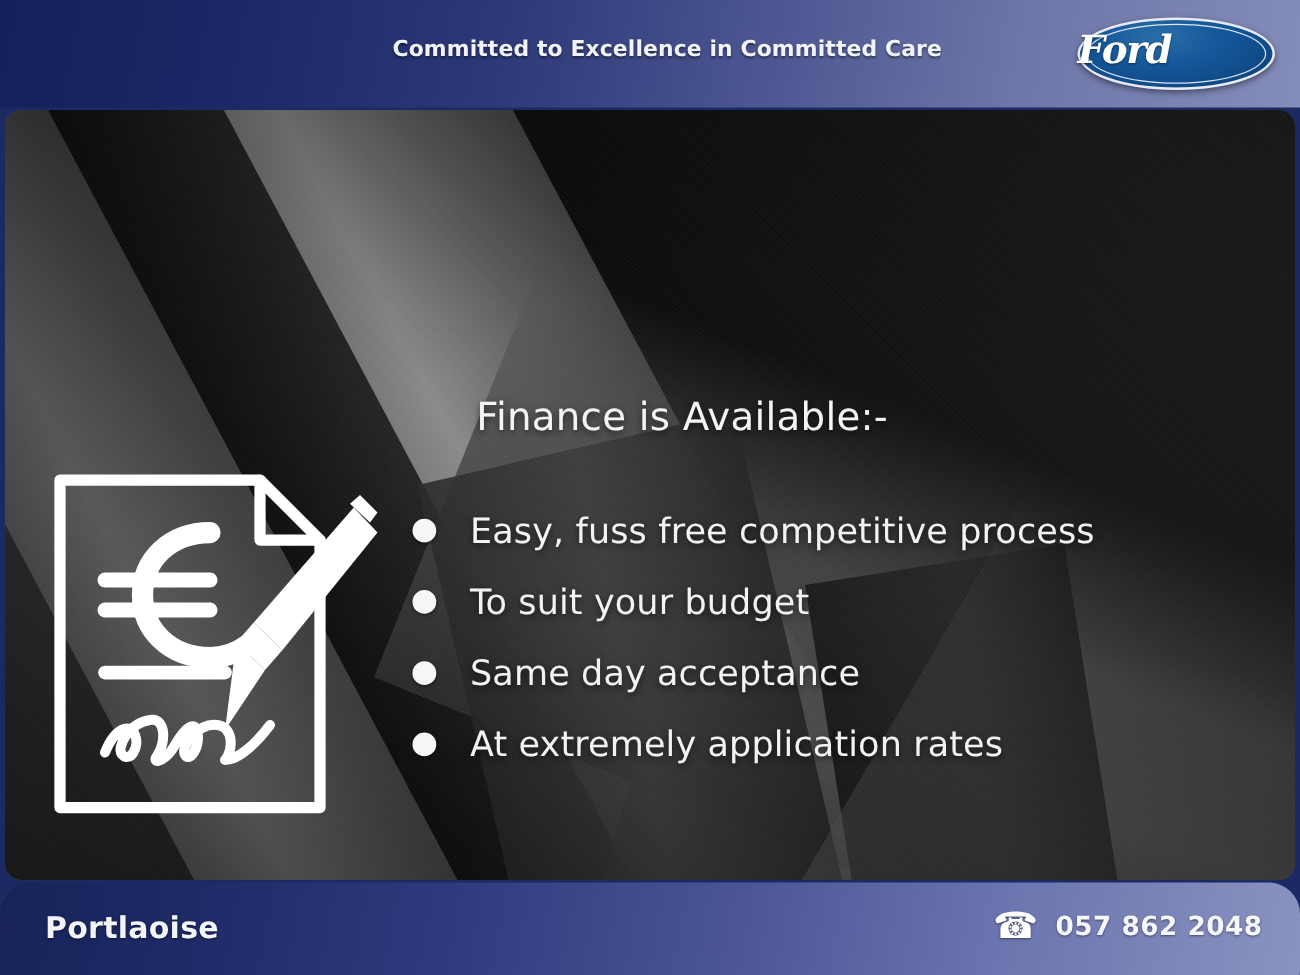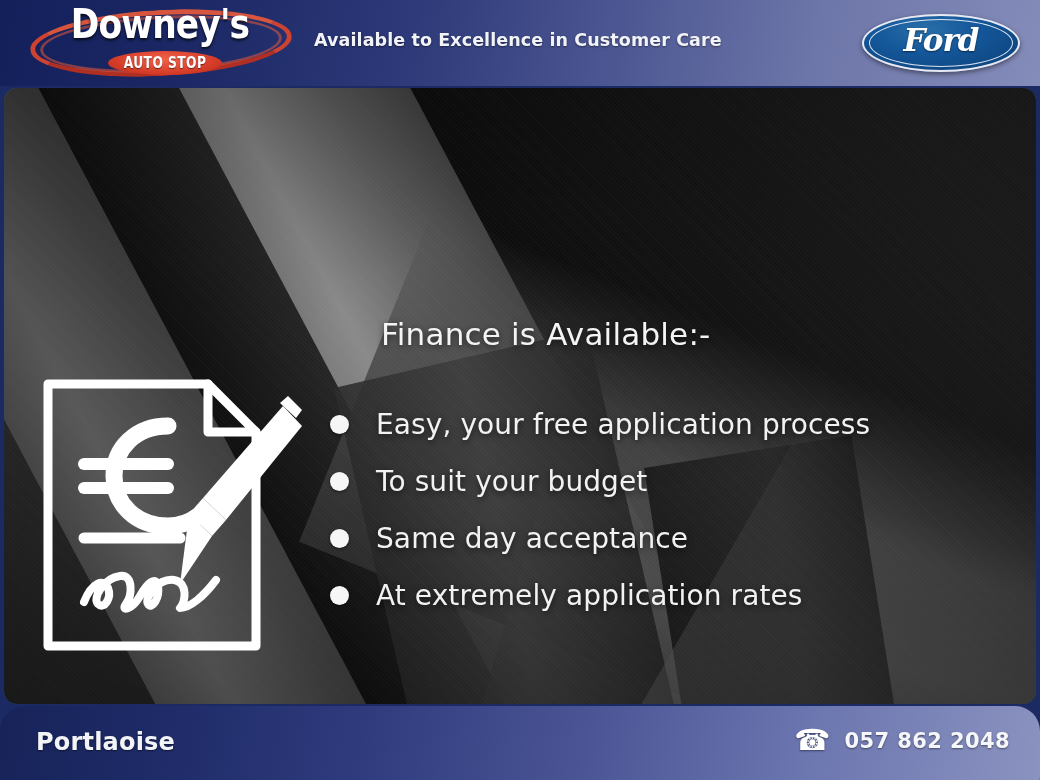--- a/index.html
+++ b/index.html
@@ -128,21 +128,21 @@
     position: absolute;
     left: 7px; top: 5px; right: 7px; bottom: 5px;
     border-radius: 50%;
     border: 1.5px solid rgba(235,240,250,.92);
     box-sizing: border-box;
   }
   .ford-word {
     position: absolute;
     left: 0; top: 8px;
     width: 158px;
-    text-align: center;
+    text-align: left;
     font-family: "DejaVu Serif", serif;
     font-style: italic;
     font-weight: bold;
     font-size: 31px;
     color: #ffffff;
     letter-spacing: -1px;
     text-shadow: 0 1px 2px rgba(0,0,0,.5);
   }
 
   
@@ -331,29 +331,22 @@
     text-shadow: 0 1px 2px rgba(0,0,0,.45);
   }
 </style>
 </head>
 <body>
 
 <div class="page">
 
   <div class="header">
 
-    <div class="logo">
-      <div class="logo-swoosh"></div>
-      <div class="logo-swoosh2"></div>
-      <div class="logo-word">Downey's</div>
-      <div class="logo-pill"></div>
-      <div class="logo-pill-text">AUTO STOP</div>
-    </div>
-
-    <div class="tagline">Available to Excellence in Customer Care</div>
+
+    <div class="tagline">Committed to Excellence in Committed Care</div>
 
     <div class="ford-logo">
       <div class="ford-oval"></div>
       <div class="ford-inner-ring"></div>
       <div class="ford-word">Ford</div>
     </div>
   </div>
 
   <div class="panel">
     <div class="bg-base"></div>
@@ -395,21 +388,21 @@
 
         <path d="M248 26 L262 40 L256 48 L240 33 Z" fill="#ffffff"></path>
       </svg>
     </div>
 
     <div class="headline">Finance is Available:-</div>
 
     <div class="bullets">
       <div class="bullet-row">
         <span class="dot"></span>
-        <span class="bullet-text">Easy, your free application process</span>
+        <span class="bullet-text">Easy, fuss free competitive process</span>
       </div>
       <div class="bullet-row">
         <span class="dot"></span>
         <span class="bullet-text">To suit your budget</span>
       </div>
       <div class="bullet-row">
         <span class="dot"></span>
         <span class="bullet-text">Same day acceptance</span>
       </div>
       <div class="bullet-row">

